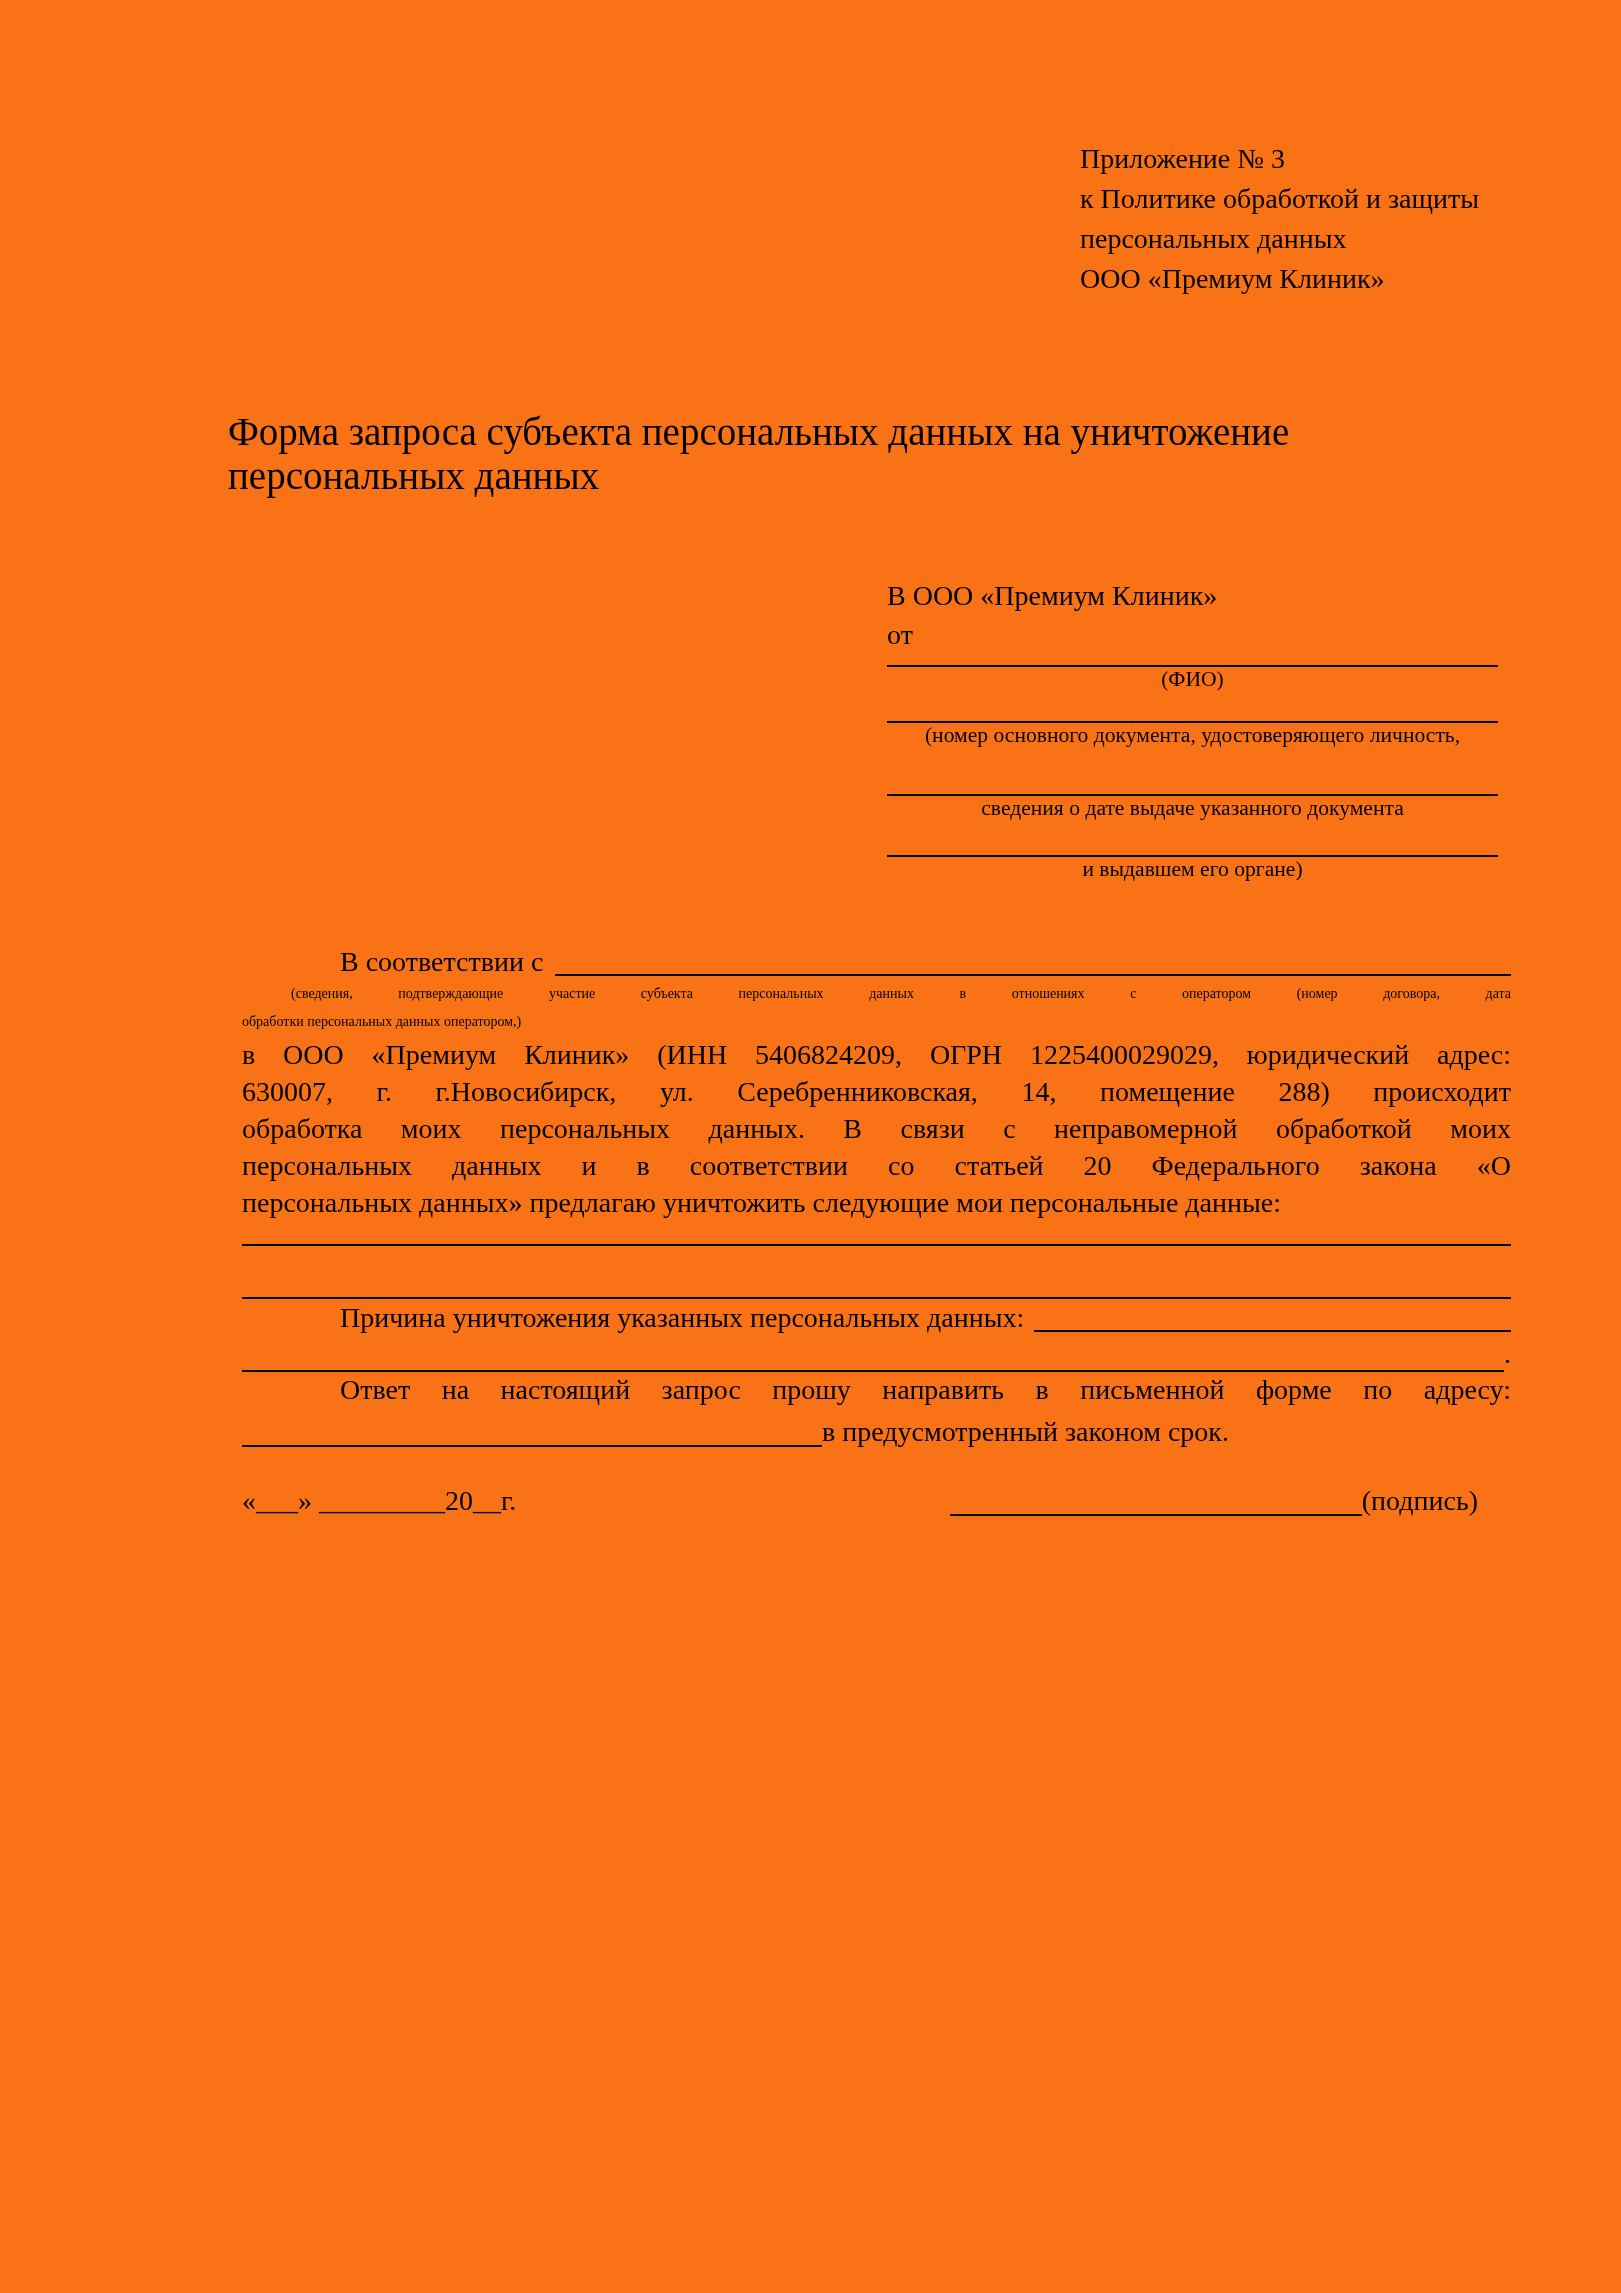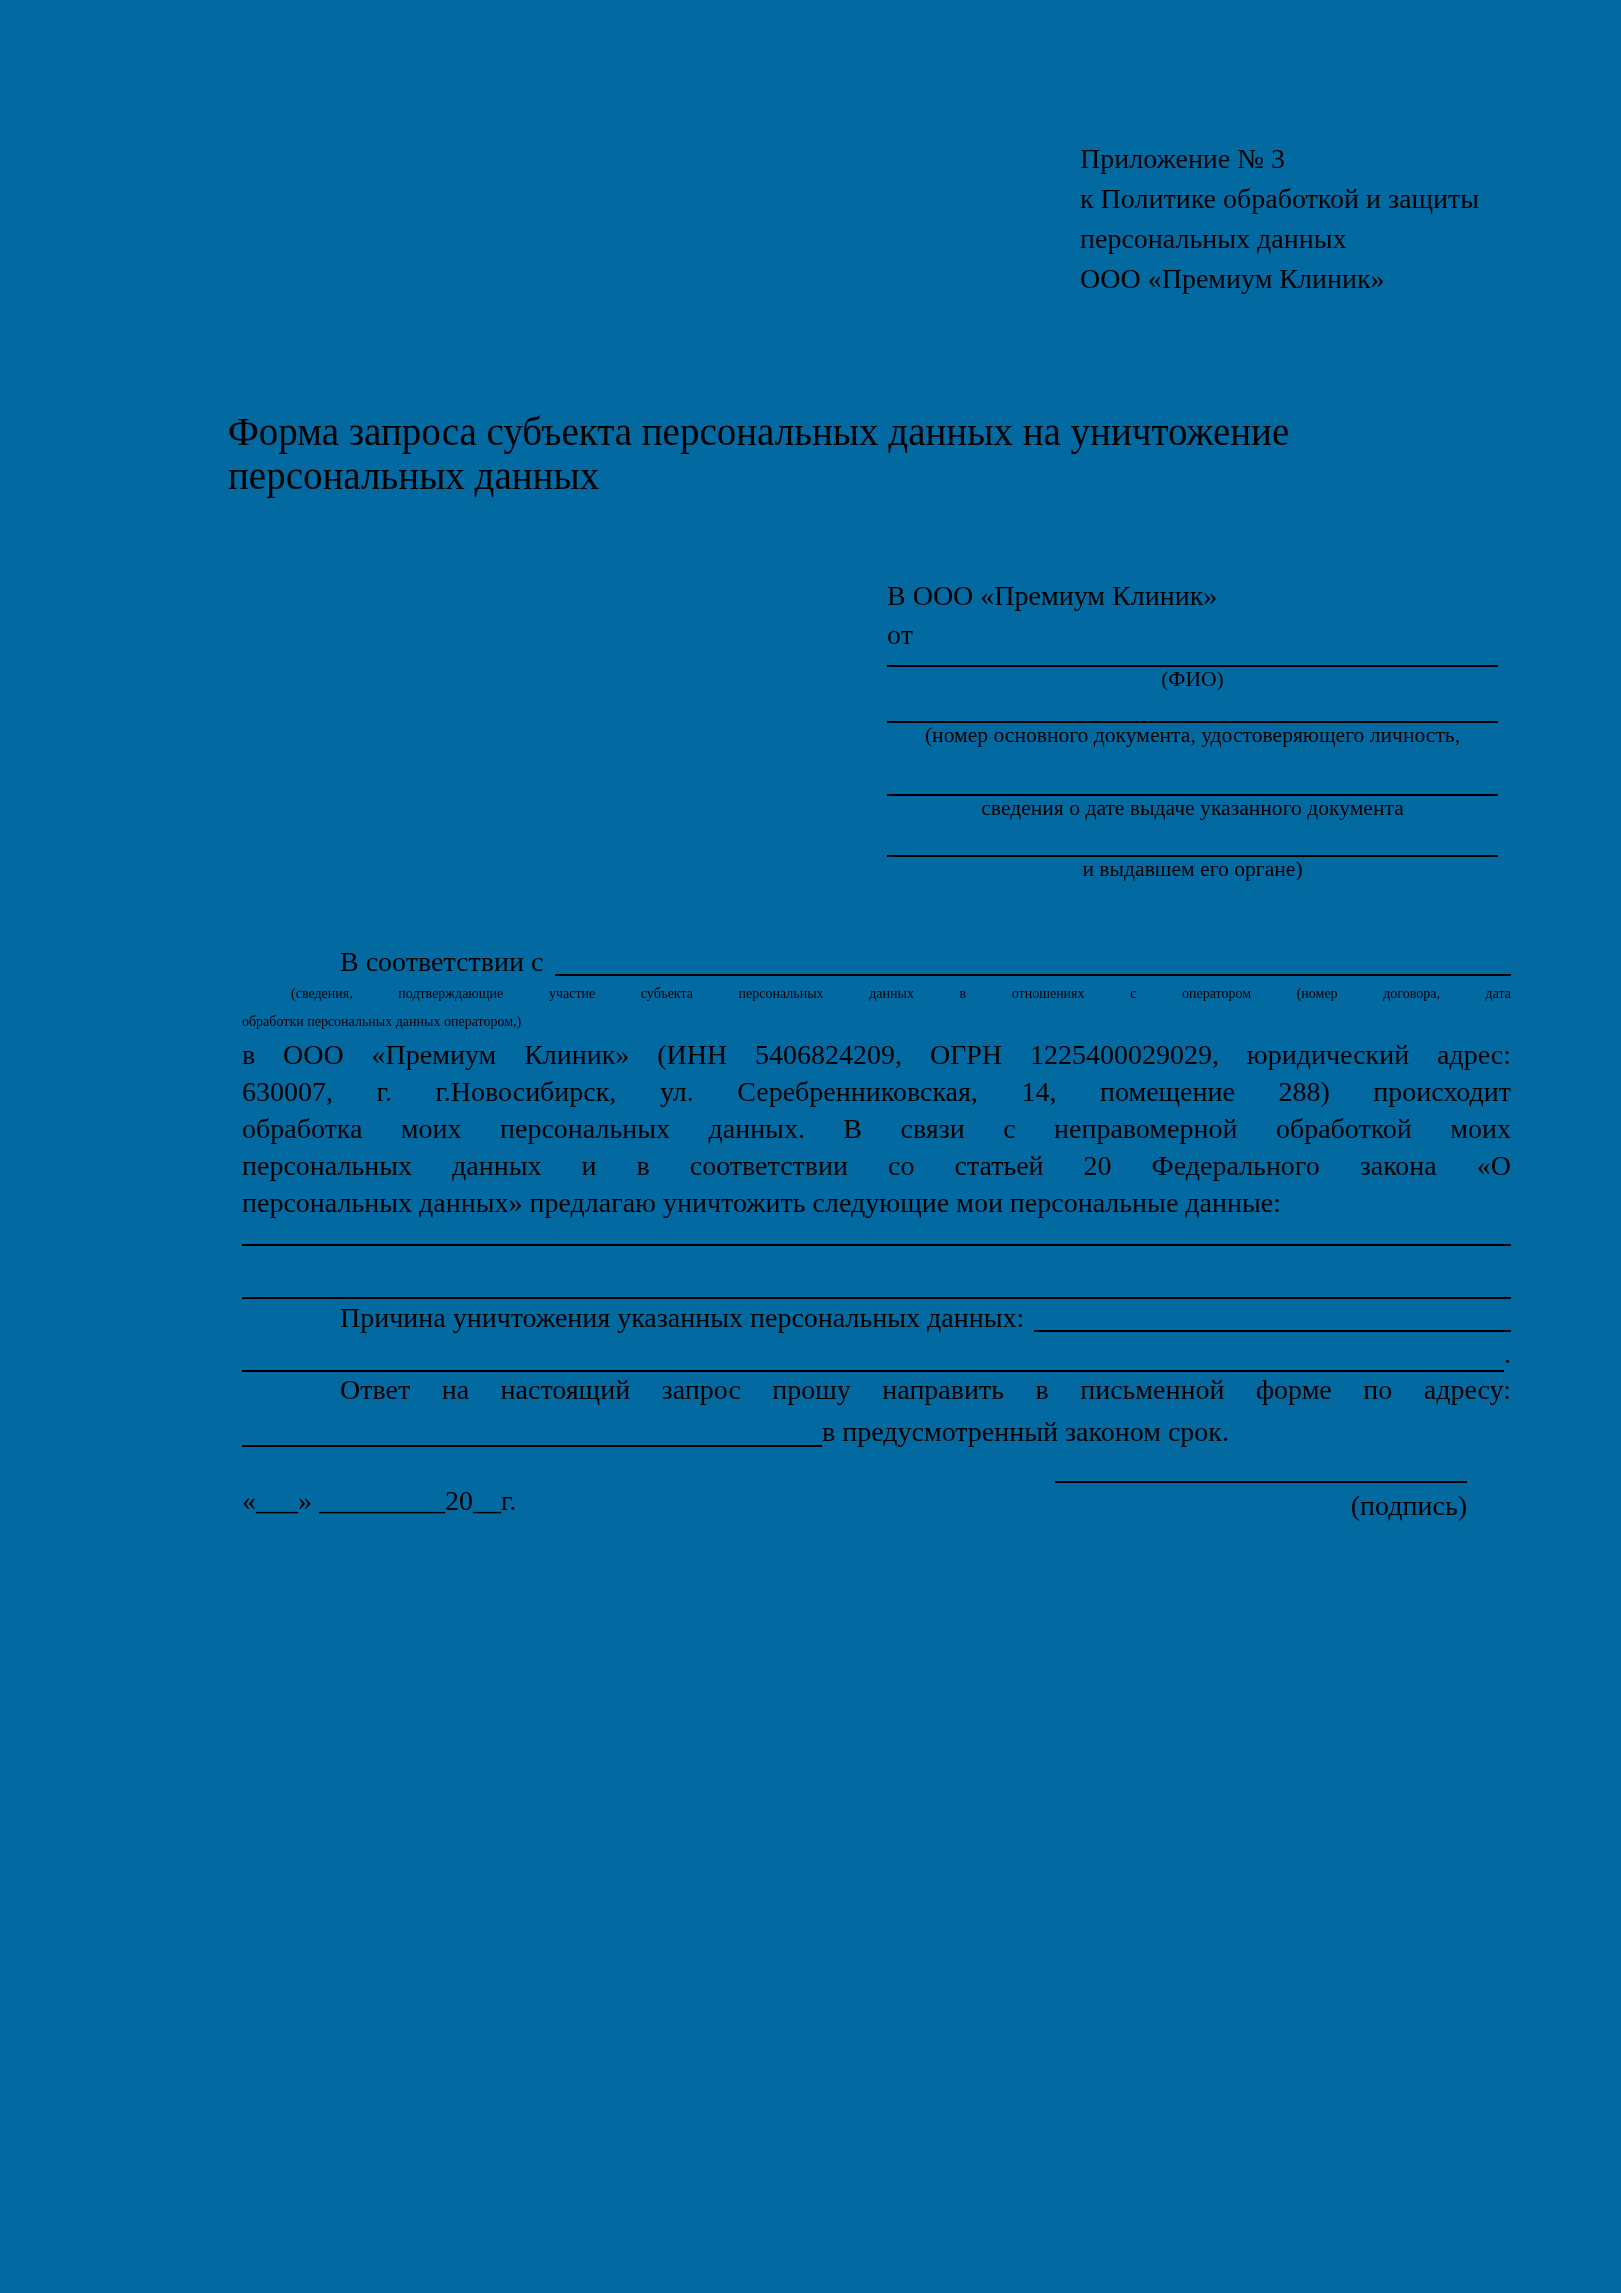--- a/index.html
+++ b/index.html
@@ -1,19 +1,19 @@
 <!DOCTYPE html>
 <html lang="ru"><head>
 <meta charset="utf-8">
 <style>
   html,body{margin:0;padding:0;background:#ffffff;}
   .page{
     position:relative;
     width:1621px;height:2294px;
-    background:#0369a1;
+    background:#f97316;
     color:#000;
     font-family:"Liberation Serif","DejaVu Serif",serif;
     overflow:hidden;
   }
   
   .header-block{
     position:absolute;left:1080px;top:139px;
     font-size:28px;line-height:40px;white-space:nowrap;
   }
   
@@ -52,21 +52,21 @@
   .reason-row .lbl{padding-left:98px;white-space:nowrap;}
   .period-row{height:36px;}
   .period-row .fill{margin-bottom:0;}
   .answer-l1{text-indent:98px;text-align:justify;text-align-last:justify;line-height:35px;}
   .answer-l2{height:43px;align-items:flex-end;}
   .answer-l2 .fill{flex:0 0 580px;margin-bottom:2.9px;}
   .answer-l2 .txt{white-space:nowrap;}
   
   .footer-row{margin-top:31px;display:flex;align-items:flex-start;line-height:39px;}
   .date-cell{white-space:nowrap;}
-  .sign-group{margin-left:auto;margin-right:44px;display:flex;align-items:flex-end;flex-direction:column;}
+  .sign-group{margin-left:auto;margin-right:33px;display:flex;align-items:flex-end;}
   .sign-line{width:412px;border-bottom:2.9px solid #000;margin-bottom:3.9px;}
   .sign-caption{white-space:nowrap;}
 </style>
 </head>
 <body>
 
 <div class="page">
 
   <div class="header-block">
 

